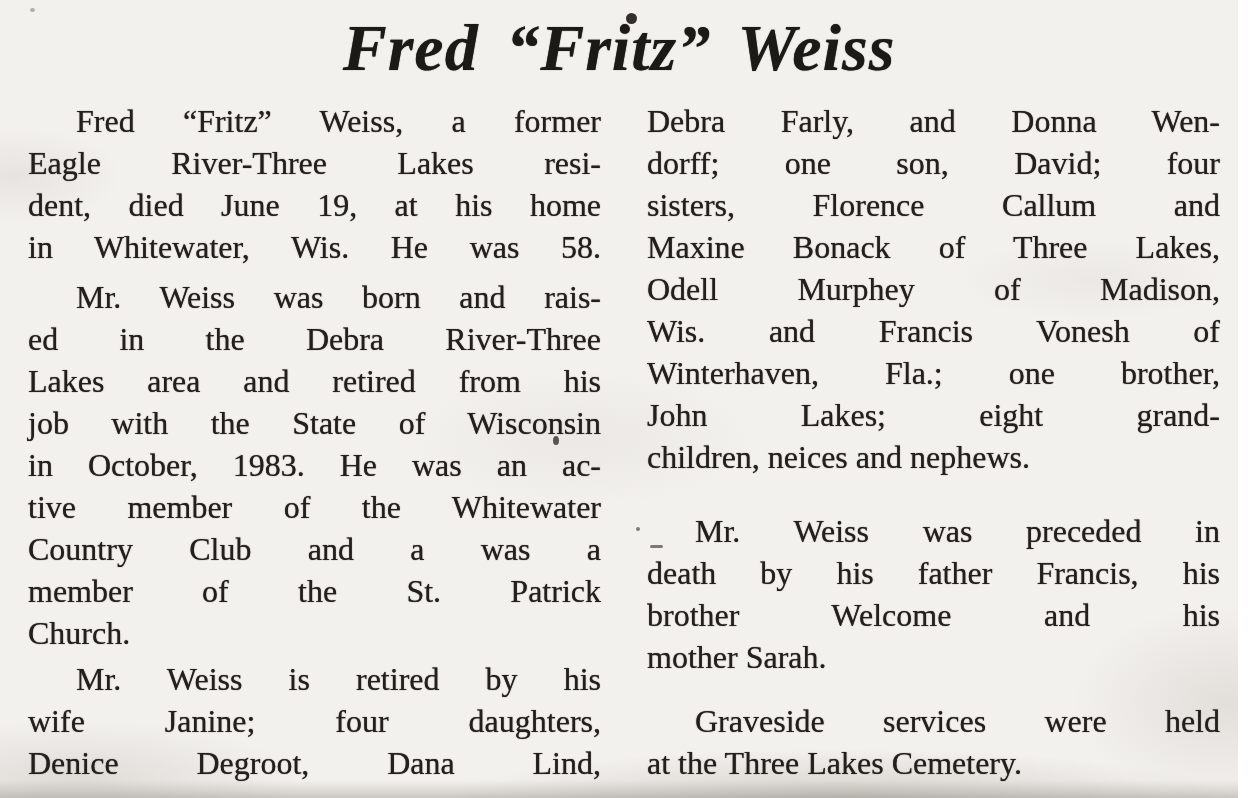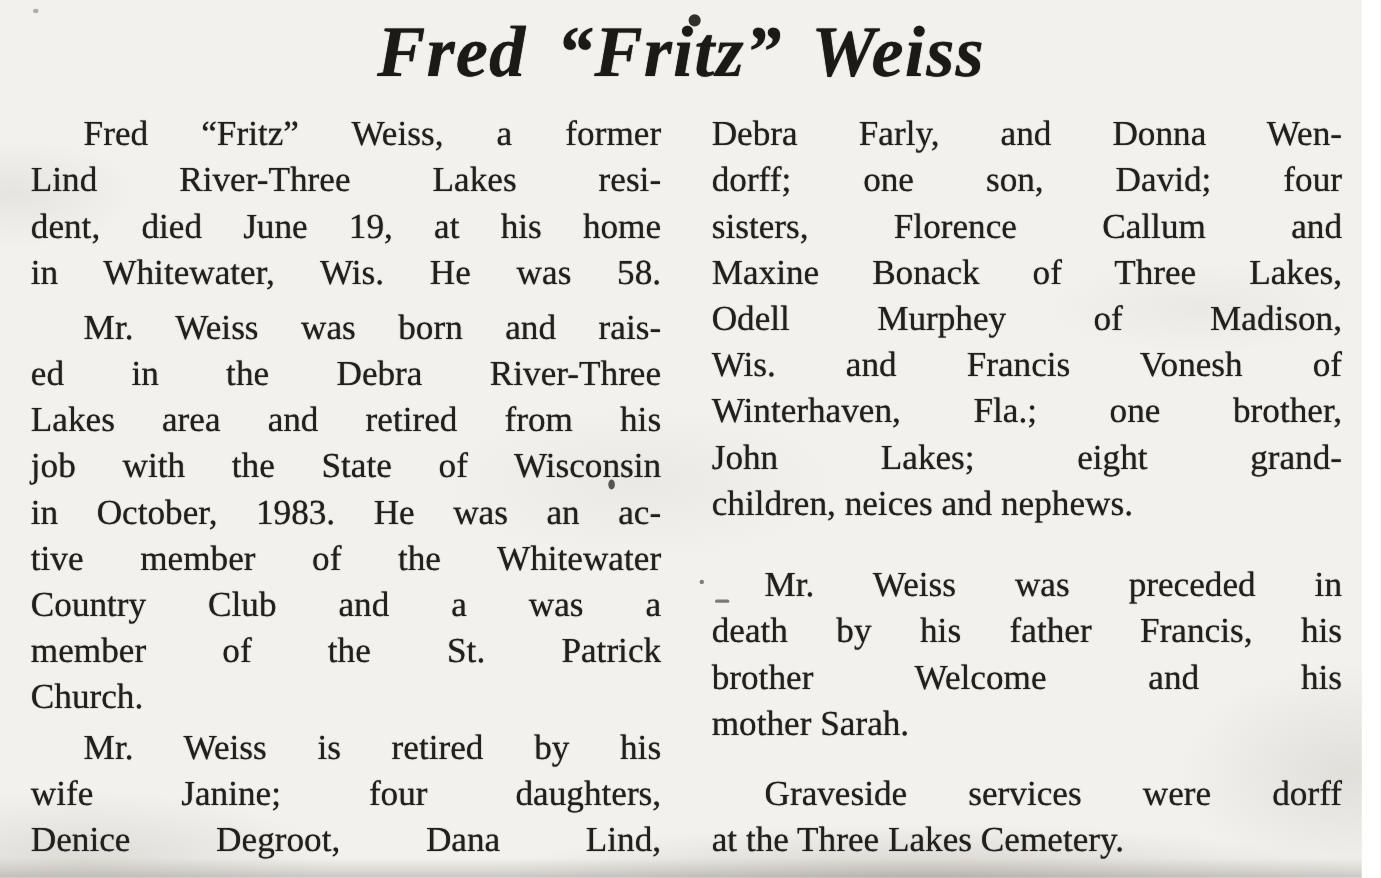--- a/index.html
+++ b/index.html
@@ -91,21 +91,21 @@
 <body>
 
 <div class="page">
 
   <h1 class="headline">Fred “Fritz” Weiss</h1>
 
   <div class="columns">
     <div class="column">
         <div class="paragraph" style="margin-top: 0px;">
           <div class="line indent">Fred “Fritz” Weiss, a former</div>
-          <div class="line">Lind River-Three Lakes resi-</div>
+          <div class="line">Eagle River-Three Lakes resi-</div>
           <div class="line">dent, died June 19, at his home</div>
           <div class="line">in Whitewater, Wis. He was 58.</div>
         </div>
         <div class="paragraph" style="margin-top: 8px;">
           <div class="line indent">Mr. Weiss was born and rais-</div>
           <div class="line">ed in the Debra River-Three</div>
           <div class="line">Lakes area and retired from his</div>
           <div class="line">job with the State of Wisconsin</div>
           <div class="line">in October, 1983. He was an ac-</div>
           <div class="line">tive member of the Whitewater</div>
@@ -131,21 +131,21 @@
           <div class="line">John Lakes; eight grand-</div>
           <div class="line line-end">children, neices and nephews.</div>
         </div>
         <div class="paragraph" style="margin-top: 32px;">
           <div class="line indent">Mr. Weiss was preceded in</div>
           <div class="line">death by his father Francis, his</div>
           <div class="line">brother Welcome and his</div>
           <div class="line line-end">mother Sarah.</div>
         </div>
         <div class="paragraph" style="margin-top: 22px;">
-          <div class="line indent">Graveside services were dorff</div>
+          <div class="line indent">Graveside services were held</div>
           <div class="line line-end">at the Three Lakes Cemetery.</div>
         </div>
       </div>
   </div>
 
   <div class="speck" style="left:626px; top:13px; width:11px; height:11px;"></div>
   <div class="speck" style="left:553px; top:436px; width:6px; height:9px; opacity:0.8;"></div>
   <div class="speck-bar" style="left:650px; top:545px; width:13px; height:3px; opacity:0.7;"></div>
   <div class="speck" style="left:636px; top:527px; width:4px; height:4px; opacity:0.6;"></div>
   <div class="speck" style="left:30px; top:8px; width:5px; height:4px; opacity:0.35;"></div>

